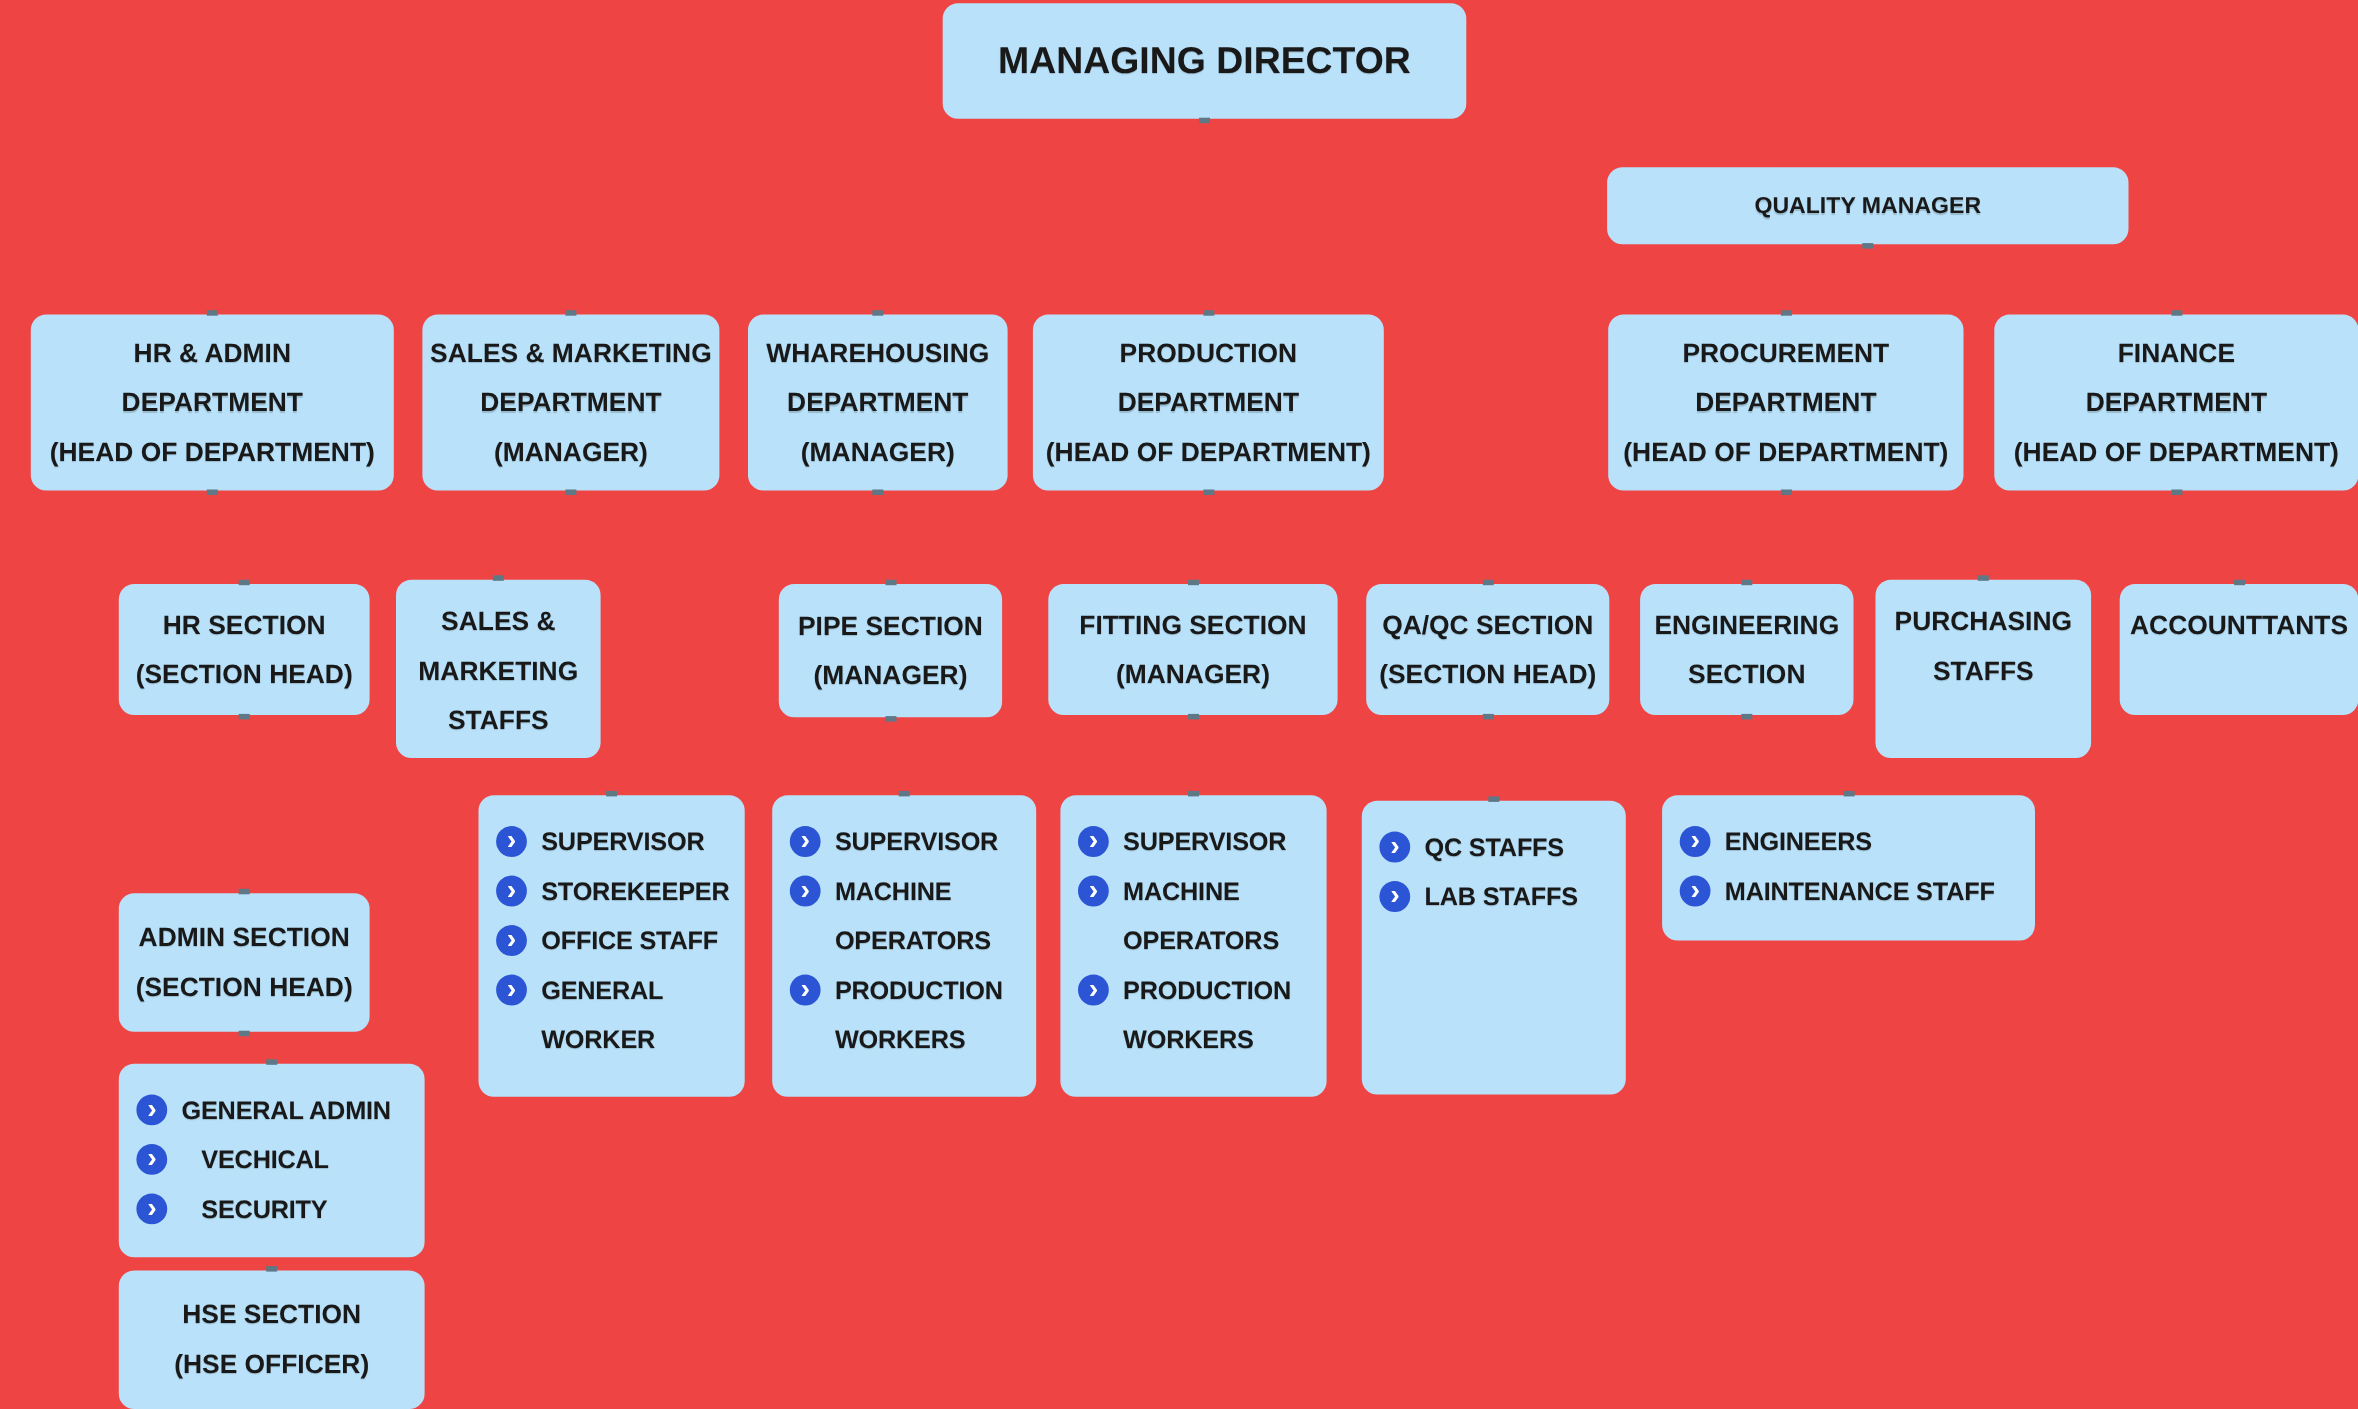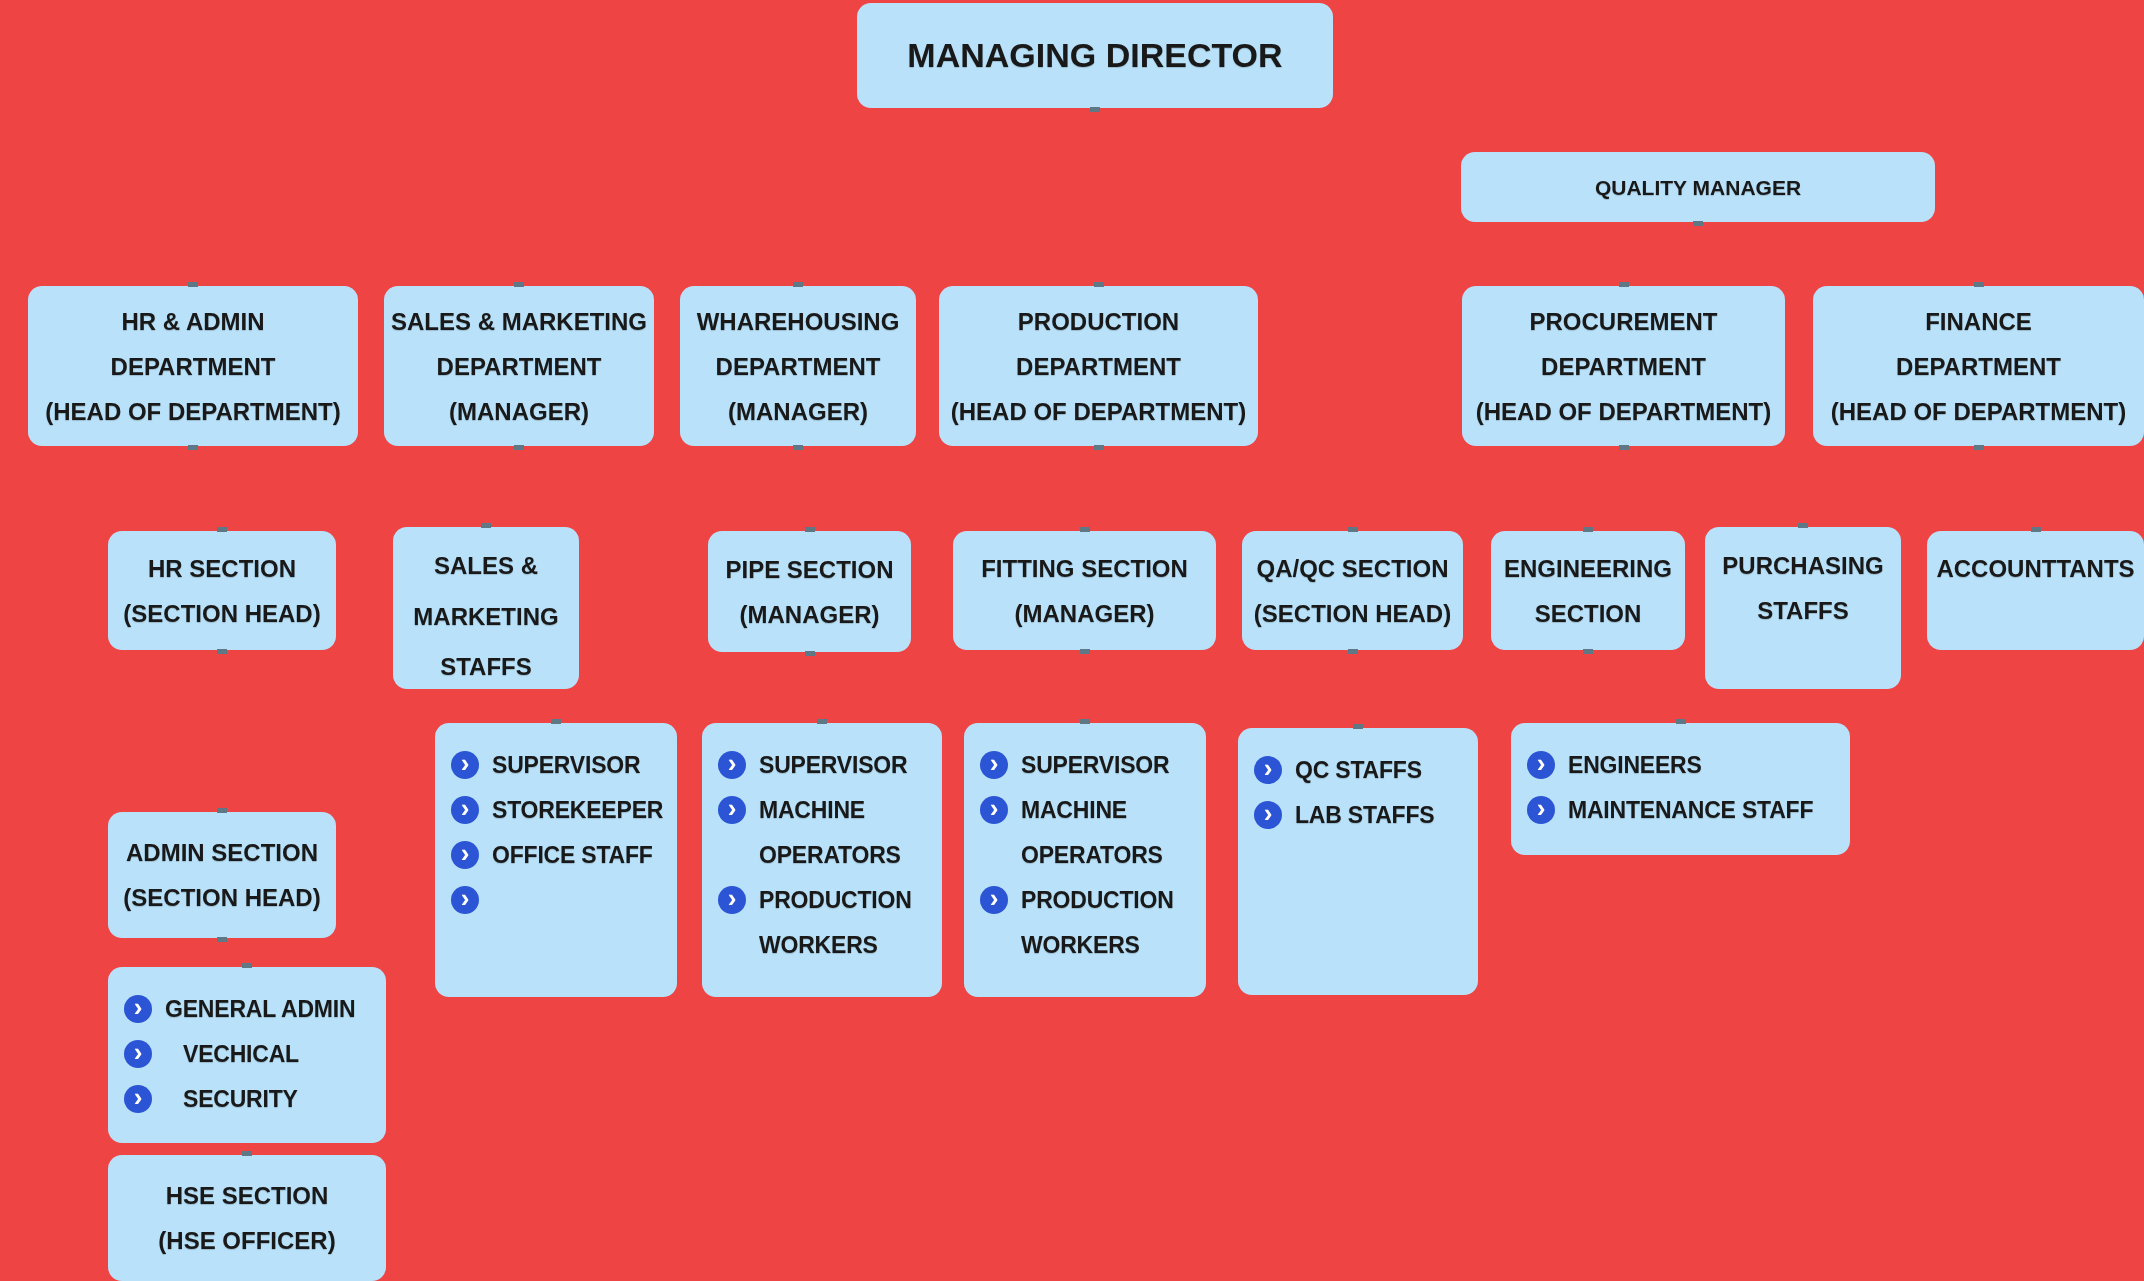--- a/index.html
+++ b/index.html
@@ -28,21 +28,21 @@
   .dept{top:286px;height:160px;}
   .b-hra{left:28px;width:330px;}
   .b-smd{left:384px;width:270px;text-align:center;}
   .b-whd{left:680px;width:236px;}
   .b-prd{left:939px;width:319px;}
   .b-pcd{left:1462px;width:323px;}
   .b-fin{left:1813px;width:331px;}
 
   
   .b-hrs {left:108px;top:531px;width:228px;height:119px;}
-  .b-sms {left:360px;top:527px;width:186px;height:162px;justify-content:space-between;padding-top:16px;margin-left:33px;}
+  .b-sms {left:360px;top:527px;width:186px;height:162px;justify-content:flex-start;padding-top:16px;}
   .b-pipe{left:708px;top:531px;width:203px;height:121px;}
   .b-fit {left:953px;top:531px;width:263px;height:119px;}
   .b-qaqc{left:1242px;top:531px;width:221px;height:119px;}
   .b-eng {left:1491px;top:531px;width:194px;height:119px;}
   .b-pur {left:1705px;top:527px;width:196px;height:162px;justify-content:flex-start;padding-top:16px;}
   .b-acc {left:1927px;top:531px;width:217px;height:119px;padding-bottom:44px;}
 
   
   .list{align-items:stretch;justify-content:flex-start;text-align:left;
         white-space:normal;font-size:23px;letter-spacing:-0.2px;
@@ -165,20 +165,21 @@
     <div class="item">
       <span class="bullet">›</span>
       <span class="txt">STOREKEEPER</span>
     </div>
     <div class="item">
       <span class="bullet">›</span>
       <span class="txt">OFFICE STAFF</span>
     </div>
     <div class="item">
       <span class="bullet">›</span>
+      <span class="txt">GENERAL WORKER</span>
     </div>
   </div>
 
   <div class="box list l-pipe st">
     <div class="item">
       <span class="bullet">›</span>
       <span class="txt">SUPERVISOR</span>
     </div>
     <div class="item">
       <span class="bullet">›</span>

